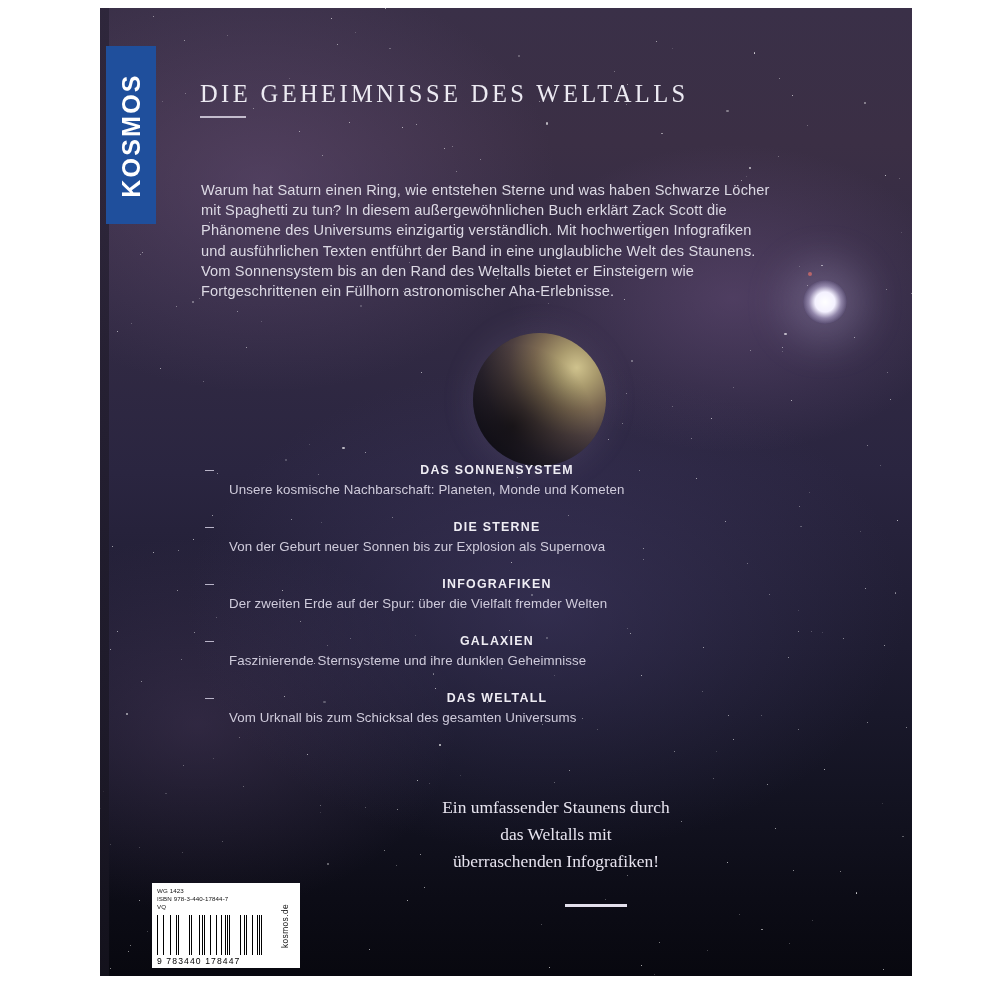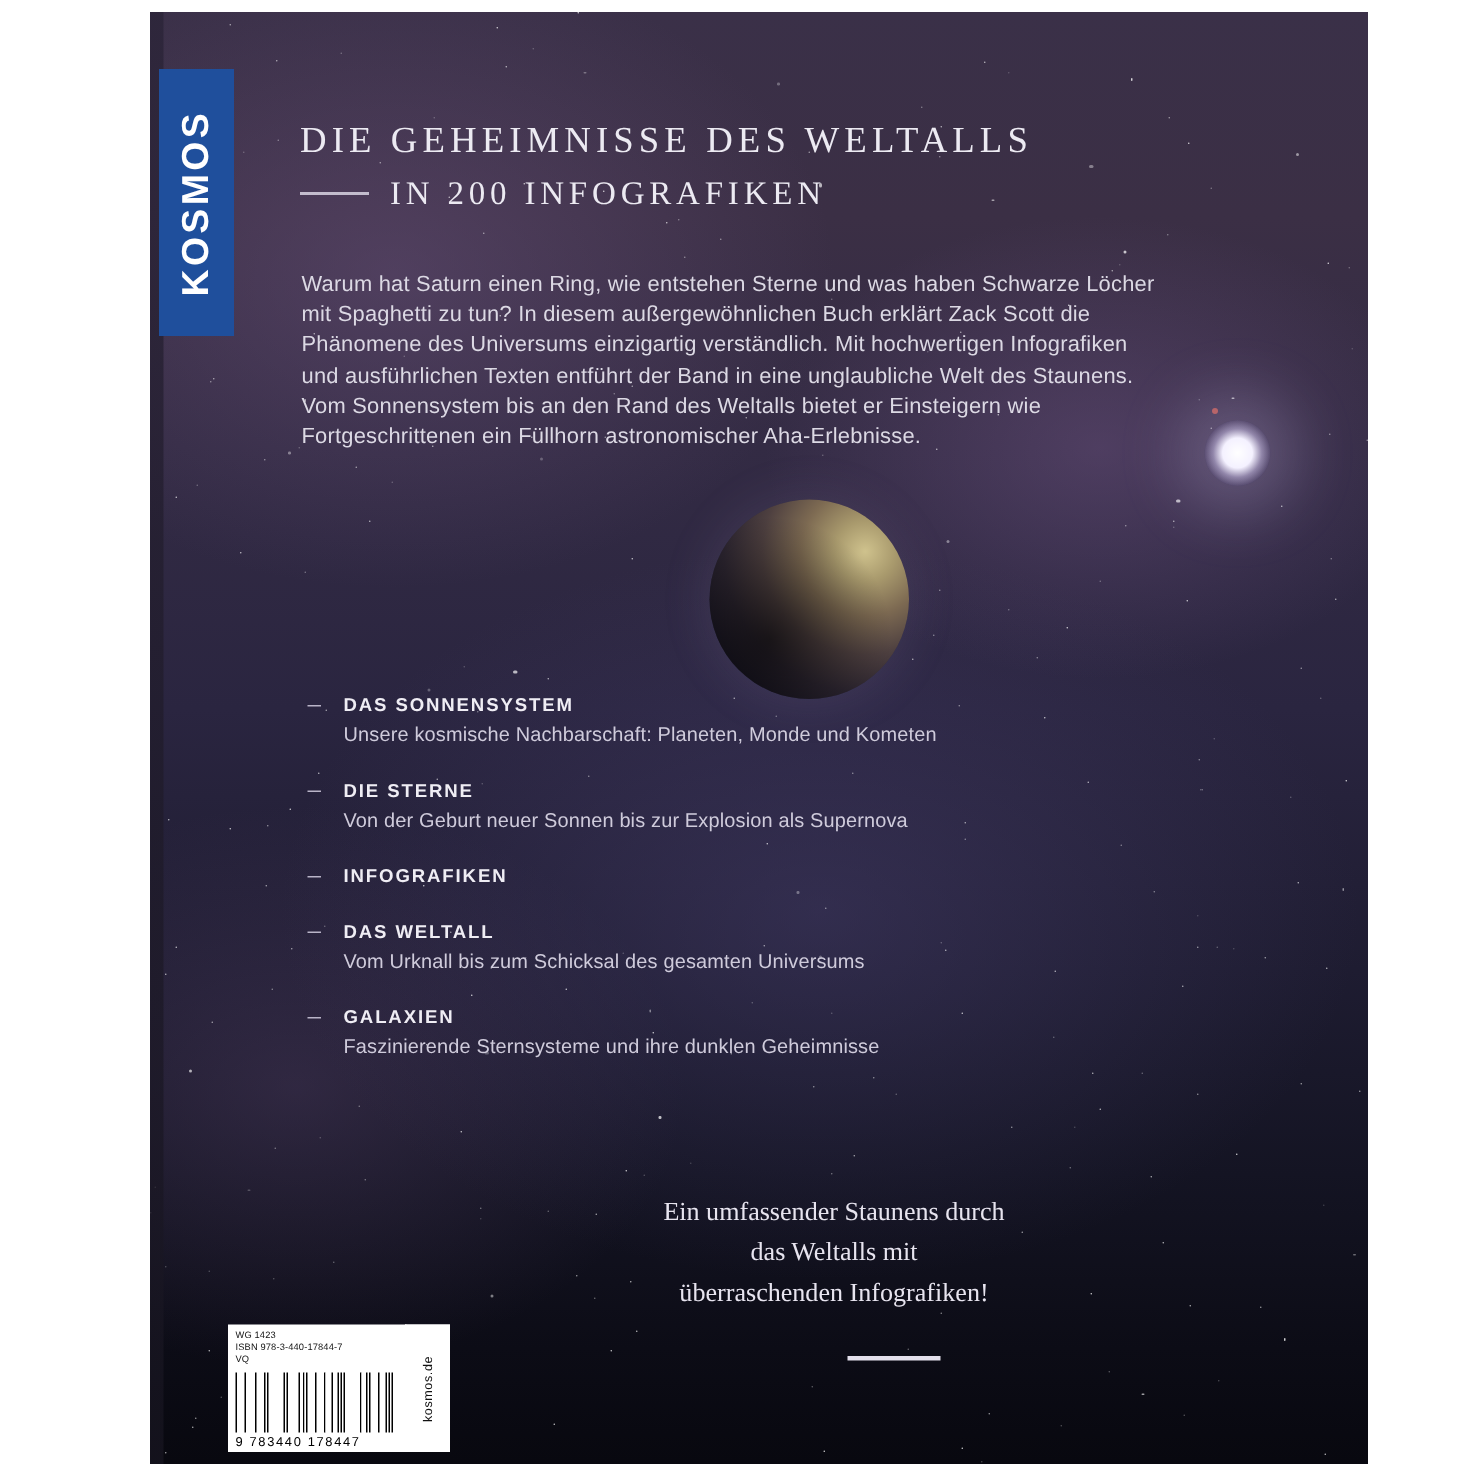--- a/index.html
+++ b/index.html
@@ -154,20 +154,21 @@
     position: absolute; left: 0; top: 7px;
     width: 9px; height: 1px;
     background: #b9b4c8;
   }
   .topic .t-title {
     color: #efedf4;
     font-size: 12.4px;
     font-weight: bold;
     letter-spacing: 1.25px;
     margin-bottom: 5px;
+    text-align: center;
   }
   .topic .t-desc {
     color: #cfcbdb;
     font-size: 13.3px;
     letter-spacing: .1px;
   }
 
   
   .tagline {
     position: absolute;
@@ -507,49 +508,49 @@
     <div class="planet"></div>
 
     <div class="kosmos-logo">
       <span>KOSMOS</span>
     </div>
 
     <div class="headline">DIE GEHEIMNISSE DES WELTALLS</div>
 
     <div class="subheadline-row">
       <div class="rule"></div>
-      <div class="subheadline">IN 200 INFOGRAFIKEN</div>
     </div>
 
     <div class="blurb">Warum hat Saturn einen Ring, wie entstehen Sterne und was haben Schwarze Löcher mit Spaghetti zu tun? In diesem außergewöhnlichen Buch erklärt Zack Scott die Phänomene des Universums einzigartig verständlich. Mit hochwertigen Infografiken und ausführlichen Texten entführt der Band in eine unglaubliche Welt des Staunens. Vom Sonnensystem bis an den Rand des Weltalls bietet er Einsteigern wie Fortgeschrittenen ein Füllhorn astronomischer Aha-Erlebnisse.</div>
 
     <div class="topics">
       <div class="topic">
         <div class="dash"></div>
         <div class="t-title">DAS SONNENSYSTEM</div>
         <div class="t-desc">Unsere kosmische Nachbarschaft: Planeten, Monde und Kometen</div>
       </div>
       <div class="topic">
         <div class="dash"></div>
         <div class="t-title">DIE STERNE</div>
         <div class="t-desc">Von der Geburt neuer Sonnen bis zur Explosion als Supernova</div>
       </div>
       <div class="topic">
         <div class="dash"></div>
         <div class="t-title">INFOGRAFIKEN</div>
+        <div class="t-desc">Der zweiten Erde auf der Spur: über die Vielfalt fremder Welten</div>
+      </div>
+      <div class="topic">
+        <div class="dash"></div>
+        <div class="t-title">GALAXIEN</div>
+        <div class="t-desc">Faszinierende Sternsysteme und ihre dunklen Geheimnisse</div>
       </div>
       <div class="topic">
         <div class="dash"></div>
         <div class="t-title">DAS WELTALL</div>
         <div class="t-desc">Vom Urknall bis zum Schicksal des gesamten Universums</div>
-      </div>
-      <div class="topic">
-        <div class="dash"></div>
-        <div class="t-title">GALAXIEN</div>
-        <div class="t-desc">Faszinierende Sternsysteme und ihre dunklen Geheimnisse</div>
       </div>
     </div>
 
     <div class="tagline">
       <div>Ein umfassender Staunens durch</div>
       <div>das Weltalls mit</div>
       <div>überraschenden  Infografiken!</div>
     </div>
     <div class="tagline-rule"></div>
 

